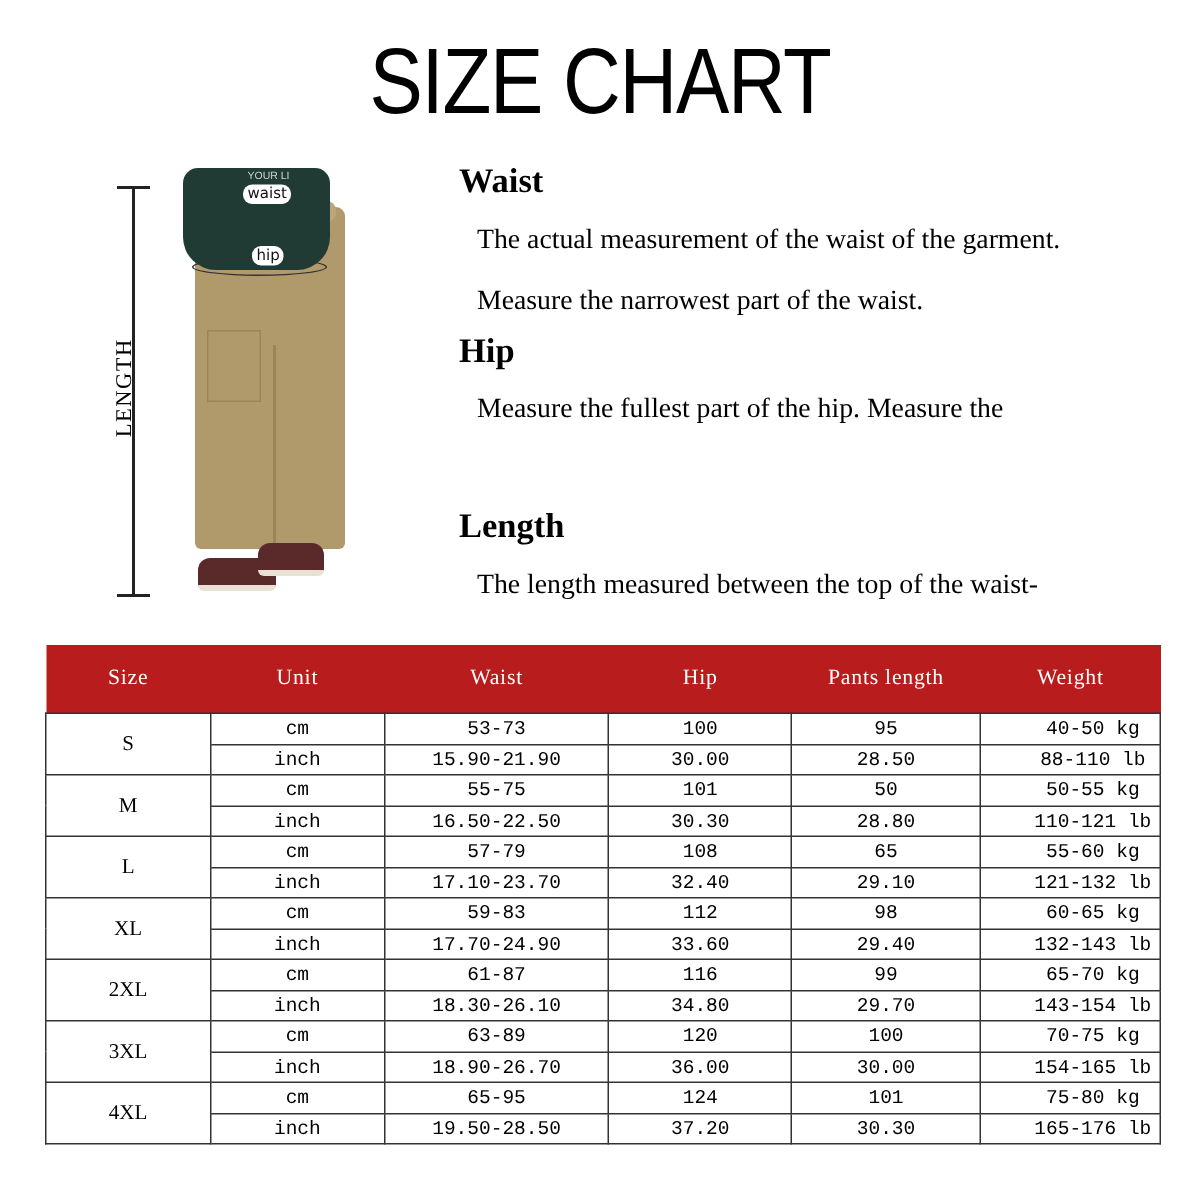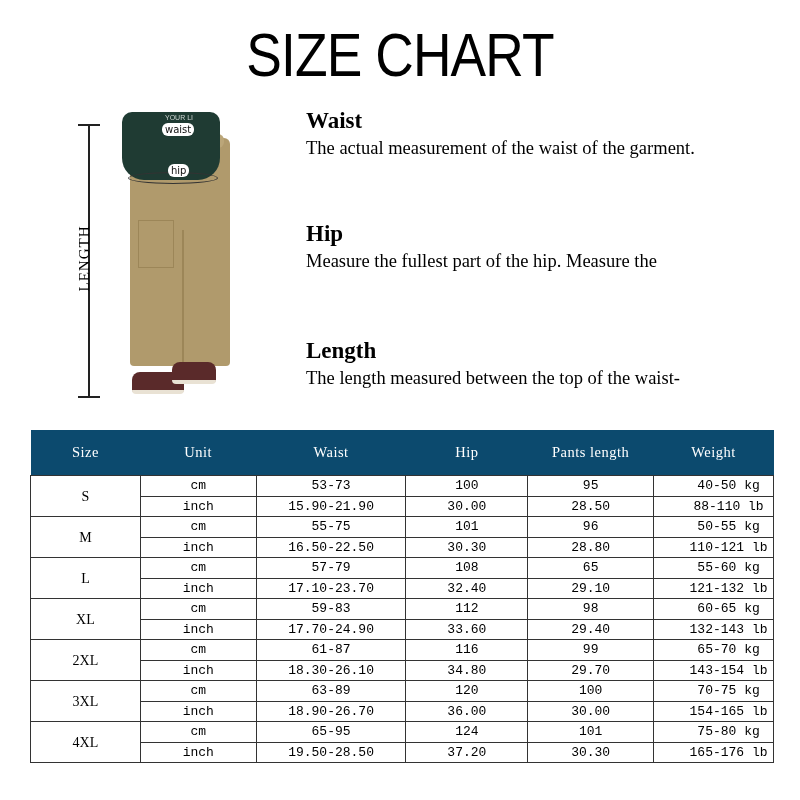--- a/index.html
+++ b/index.html
@@ -24,28 +24,28 @@
   .shoe-l { left: 102px; top: 262px; width: 52px; }
   .shoe-r { left: 142px; top: 252px; width: 44px; }
   .tag { position: absolute; background: #fff; border-radius: 6px; font-family: "DejaVu Sans", sans-serif; font-size: 10px; padding: 0 3px; line-height: 13px; color: #111; }
   .tag-waist { left: 132px; top: 13px; }
   .tag-hip { left: 138px; top: 54px; }
   .hip-ring { position: absolute; left: 98px; top: 62px; width: 88px; height: 10px; border: 1.5px solid #333; border-radius: 50%; }
 
   
   .desc { position: absolute; left: 306px; font-family: "Liberation Serif", serif; }
   .desc h3 { margin: 0; font-size: 23px; line-height: 26px; font-weight: bold; }
-  .desc p { margin: 0; font-size: 18.5px; line-height: 29px; }
+  .desc p { margin: 12px; font-size: 18.5px; line-height: 29px; }
   .desc-waist { top: 108px; }
   .desc-hip { top: 221px; }
   .desc-length { top: 338px; }
 
   
   table.size { position: absolute; left: 30px; top: 430px; width: 744px; border-collapse: collapse; font-family: "Liberation Serif", serif; }
-  table.size th { background: #0c4a6e; color: #fff; font-weight: normal; font-size: 14.5px; height: 43px; letter-spacing: 0.5px; }
+  table.size th { background: #b91c1c; color: #fff; font-weight: normal; font-size: 14.5px; height: 43px; letter-spacing: 0.5px; }
   table.size td { border: 1.5px solid #333; text-align: center; font-family: "Liberation Mono", monospace; font-size: 13px; height: 19.5px; padding: 0; line-height: 19px; }
   table.size td.size-cell { font-family: "Liberation Serif", serif; font-size: 14px; }
   table.size td.wt { text-align: center; padding-left: 30px; }
   col.c1 { width: 110px; } col.c2 { width: 116px; } col.c3 { width: 150px; } col.c4 { width: 122px; } col.c5 { width: 126px; } col.c6 { width: 120px; }
 </style>
 </head>
 <body>
 
 <div class="title">SIZE CHART</div>
 
@@ -64,20 +64,21 @@
   <div class="shoe-l"></div>
   <div class="shoe-r"></div>
   <div class="hip-ring"></div>
   <div class="tag tag-waist">waist</div>
   <div class="tag tag-hip">hip</div>
 </div>
 
 <div class="desc desc-waist">
   <h3>Waist</h3>
   <p>The actual measurement of the waist of the garment.</p>
+  <p>Measure the narrowest part of the waist.</p>
 </div>
 
 <div class="desc desc-hip">
   <h3>Hip</h3>
   <p>Measure the fullest part of the  hip. Measure the</p>
 </div>
 
 <div class="desc desc-length">
   <h3>Length</h3>
   <p>The length measured between the top of the waist-</p>
@@ -116,21 +117,21 @@
         <td>15.90-21.90</td>
         <td>30.00</td>
         <td>28.50</td>
         <td class="wt">88-110  lb</td>
       </tr>
       <tr>
         <td class="size-cell" rowspan="2">M</td>
         <td>cm</td>
         <td>55-75</td>
         <td>101</td>
-        <td>96</td>
+        <td>50</td>
         <td class="wt">50-55  kg</td>
       </tr>
       <tr>
         <td>inch</td>
         <td>16.50-22.50</td>
         <td>30.30</td>
         <td>28.80</td>
         <td class="wt">110-121  lb</td>
       </tr>
       <tr>

